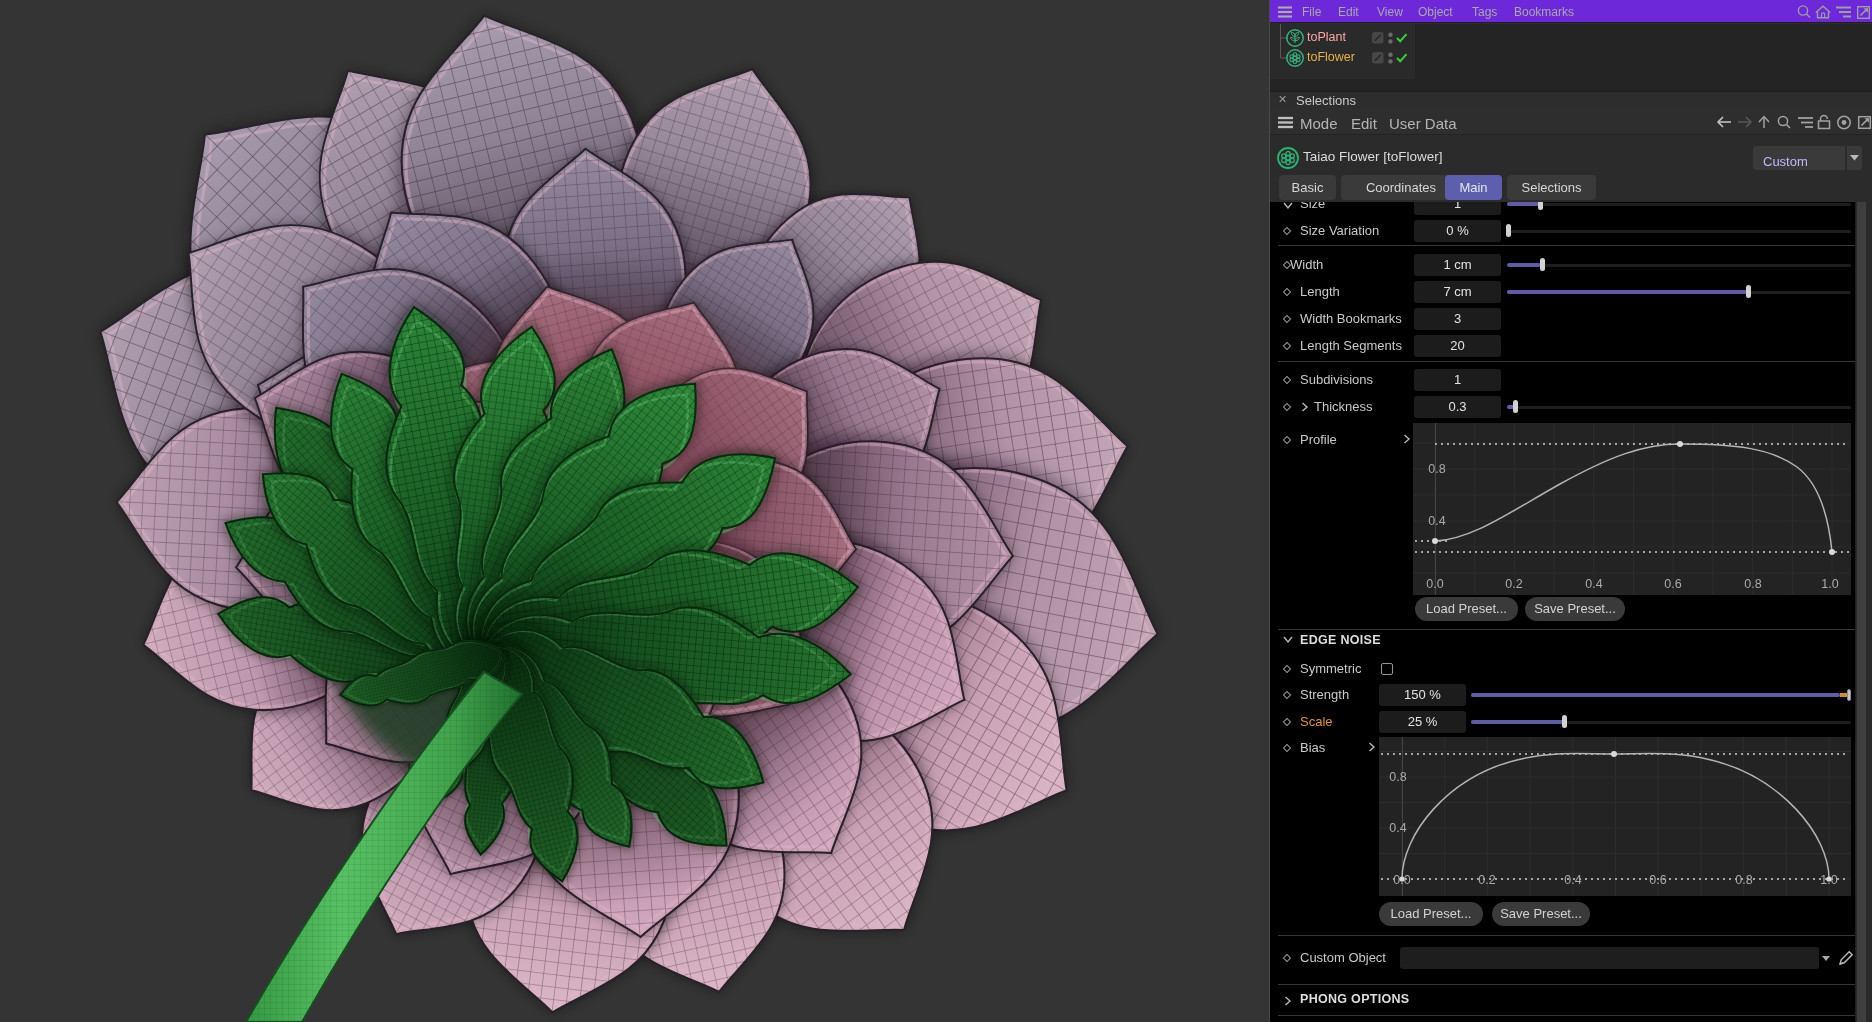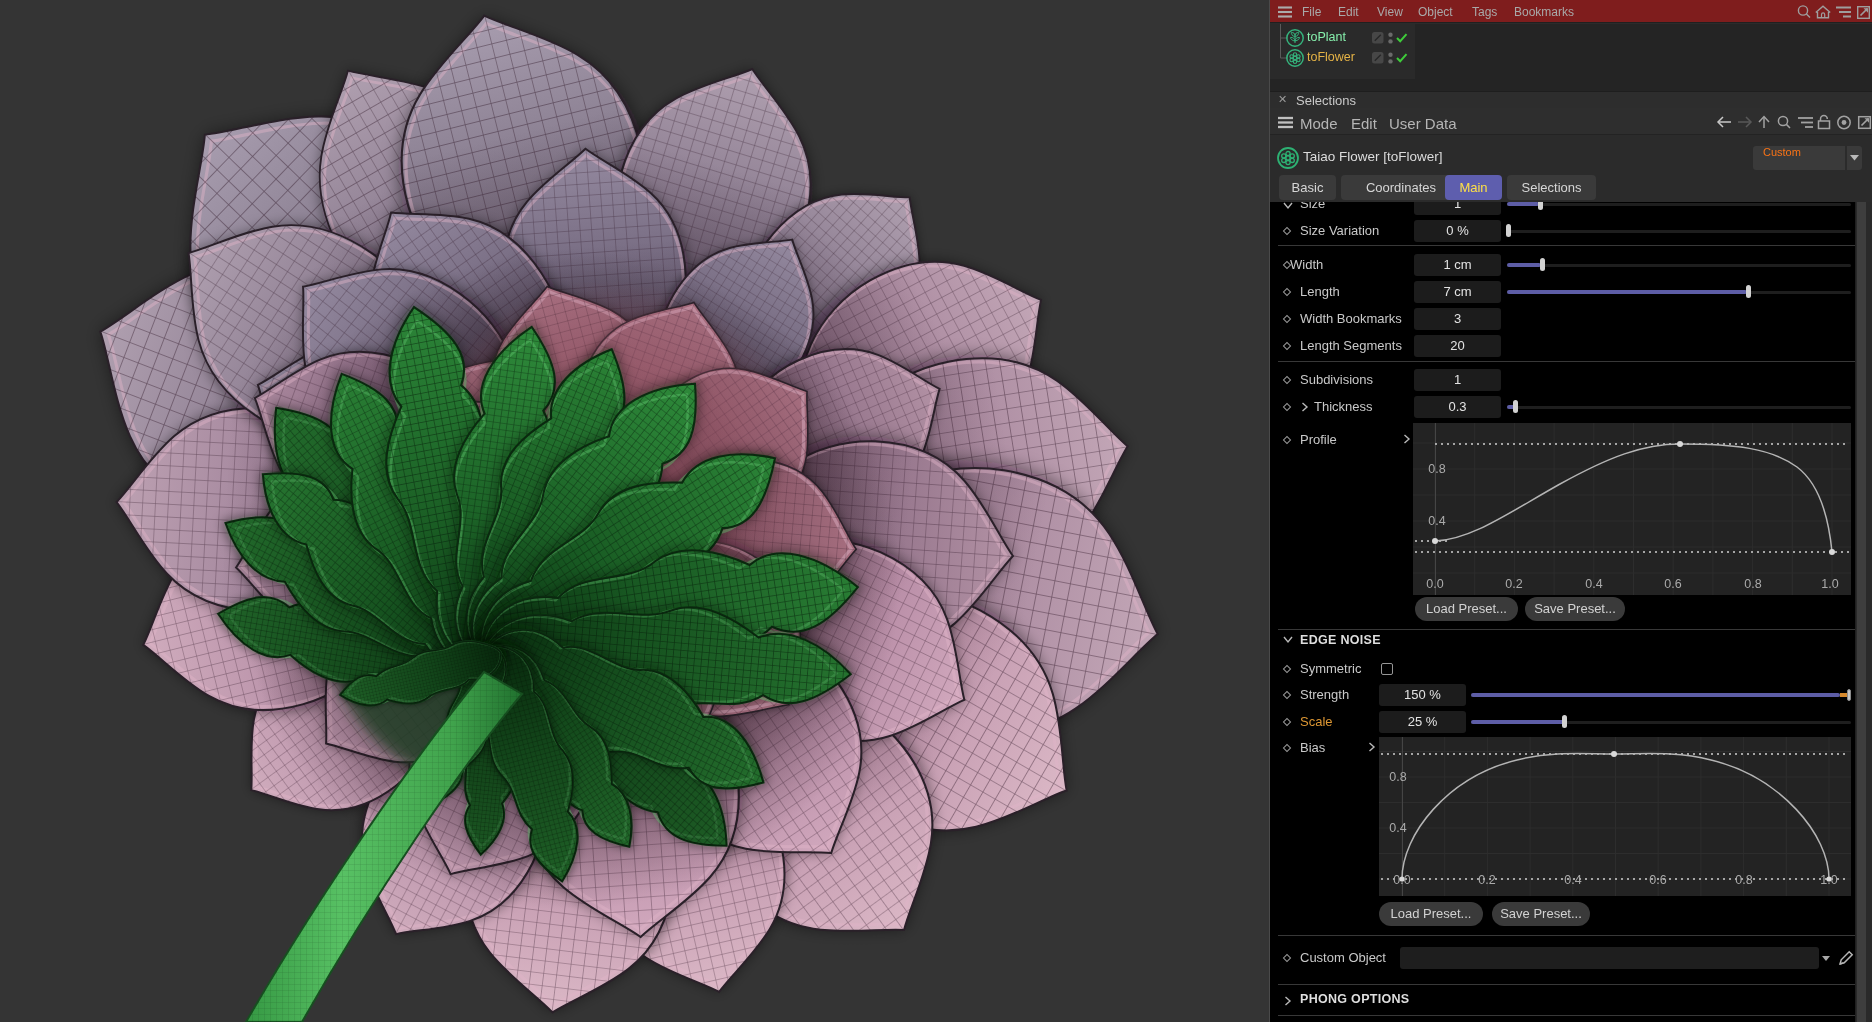--- a/index.html
+++ b/index.html
@@ -1,33 +1,33 @@
 <!DOCTYPE html>
 <html><head>
 <meta charset="utf-8">
 <style>
   * { margin:0; padding:0; box-sizing:border-box; }
   html,body { width:1872px; height:1022px; overflow:hidden; background:#242424;
     font-family:"Liberation Sans", sans-serif; }
   #viewport { position:absolute; left:0; top:0; width:1270px; height:1022px; background:#343434; }
   #panel { position:absolute; left:1270px; top:0; width:602px; height:1022px; background:#2b2b2b; overflow:hidden; }
   .abs { position:absolute; }
-  .menubar { left:0; top:0; width:602px; height:23px; background:#7f1d1d; border-bottom:1px solid #202020; }
+  .menubar { left:0; top:0; width:602px; height:23px; background:#6d28d9; border-bottom:1px solid #202020; }
   .menubar span { position:absolute; top:5px; font-size:12px; color:#a9a9a9; }
   .om { left:0; top:24px; width:602px; height:67px; background:#242424; }
   .omcol { left:0; top:0; width:145px; height:55px; background:#2a2a2a; }
   .omrow { position:absolute; font-size:12.5px; color:#c8c8c8; }
   .attrtitle { left:0; top:91px; width:602px; height:17px; background:#2d2d2d; border-top:1px solid #1e1e1e;}
   .attrmenu { left:0; top:108px; width:602px; height:27px; background:#2e2e2e; border-bottom:1px solid #232323; }
   .attrmenu span { position:absolute; top:7px; font-size:15px; color:#b5b5b5; }
   .objrow { left:0; top:136px; width:602px; height:34px; background:#2b2b2b; }
   .tabs { left:0; top:170px; width:602px; height:32px; background:#2b2b2b; }
   .tab { position:absolute; top:5px; height:25px; background:#3a3a3a; border-radius:4px;
      color:#d6d6d6; font-size:13px; text-align:center; line-height:25px; }
-  .tab.sel { background:#5e5eae; color:#fde047; }
+  .tab.sel { background:#5e5eae; color:#e5e5e5; }
   .params { left:0; top:202px; width:602px; height:820px; background:#000000; overflow:hidden; }
   .lbl { position:absolute; font-size:13px; color:#c9c9c9; white-space:nowrap; }
   .dia { position:absolute; width:6px; height:6px; border:1px solid #989898; transform:rotate(45deg); }
   .vbox { position:absolute; width:87px; height:22px; background:#1c1c1c; border-radius:3px;
      color:#e3e3e3; font-size:13px; text-align:center; line-height:22px; }
   .track { position:absolute; height:3px; background:#1e1e1e; border-radius:1.5px; }
   .fill { position:absolute; height:4px; background:#5d5da6; border-radius:2px; }
   .handle { position:absolute; width:5px; height:13px; background:#d2d2d2; border-radius:2.5px; }
   .sep { position:absolute; left:8px; width:580px; height:1px; background:#383838; }
   .btn { position:absolute; height:24px; background:#3a3a3a; border-radius:12px; color:#d2d2d2;
@@ -619,21 +619,21 @@
             <circle r="1.7"></circle>
             <circle cx="0" cy="-3.6" r="1.7"></circle>
             <circle cx="3.4" cy="-1.6" r="1.7"></circle>
             <circle cx="3.4" cy="2" r="1.7"></circle>
             <circle cx="0" cy="3.8" r="1.7"></circle>
             <circle cx="-3.4" cy="2" r="1.7"></circle>
             <circle cx="-3.4" cy="-1.6" r="1.7"></circle>
           </g>
       </g>
     </svg>
-    <span class="omrow" style="left:37px;top:6px;color:#86efac">toPlant</span>
+    <span class="omrow" style="left:37px;top:6px;color:#fca5a5">toPlant</span>
     <span class="omrow" style="left:37px;top:26px;color:#e5b346">toFlower</span>
     <svg class="abs" style="left:101px;top:7px" width="45" height="42" fill="none">
       <g transform="translate(0,0)">
           <rect x="1" y="1" width="11.5" height="11.5" rx="2.5" fill="#474747"></rect>
           <line x1="3.8" y1="9.8" x2="9.8" y2="3.8" stroke="#262626" stroke-width="1.3"></line>
       <circle cx="19.5" cy="3.8" r="2.2" fill="#6a6a6a"></circle>
           <circle cx="19.5" cy="10.4" r="2.2" fill="#6a6a6a"></circle>
       <path d="M26 7 L29.2 10.2 L35.5 3.2" stroke="#3ecb3a" stroke-width="2"></path>
         </g>
       <g transform="translate(0,20)">
@@ -705,21 +705,21 @@
           <circle cx="11" cy="6.6" r="2.1"></circle>
           <circle cx="15.2" cy="8.9" r="2.1"></circle>
           <circle cx="15.2" cy="13.4" r="2.1"></circle>
           <circle cx="11" cy="15.6" r="2.1"></circle>
           <circle cx="6.8" cy="13.4" r="2.1"></circle>
           <circle cx="6.8" cy="8.9" r="2.1"></circle>
         </g>
     </svg>
     <span class="abs" style="left:33px;top:13px;font-size:13.5px;color:#dcdcdc">Taiao Flower [toFlower]</span>
     <div class="abs" style="left:483px;top:10px;width:92px;height:24px;background:#3a3a3a;border-radius:3px 0 0 3px">
-      <span class="abs" style="left:10px;top:0;font-size:11px;color:#f97316">Custom</span>
+      <span class="abs" style="left:10px;top:8px;font-size:13px;color:#c4b5fd">Custom</span>
     </div>
     <div class="abs" style="left:577px;top:10px;width:15px;height:24px;background:#3a3a3a;border-radius:0 3px 3px 0">
       <svg class="abs" style="left:3px;top:9px" width="10" height="6">
           <path d="M0 0 L9 0 L4.5 5.5 Z" fill="#b9b9b9"></path>
         </svg>
     </div>
   </div>
   <div class="abs tabs">
     <div class="tab" style="left:9px;width:57px">Basic</div>
     <div class="tab" style="left:71px;width:120px">Coordinates</div>

